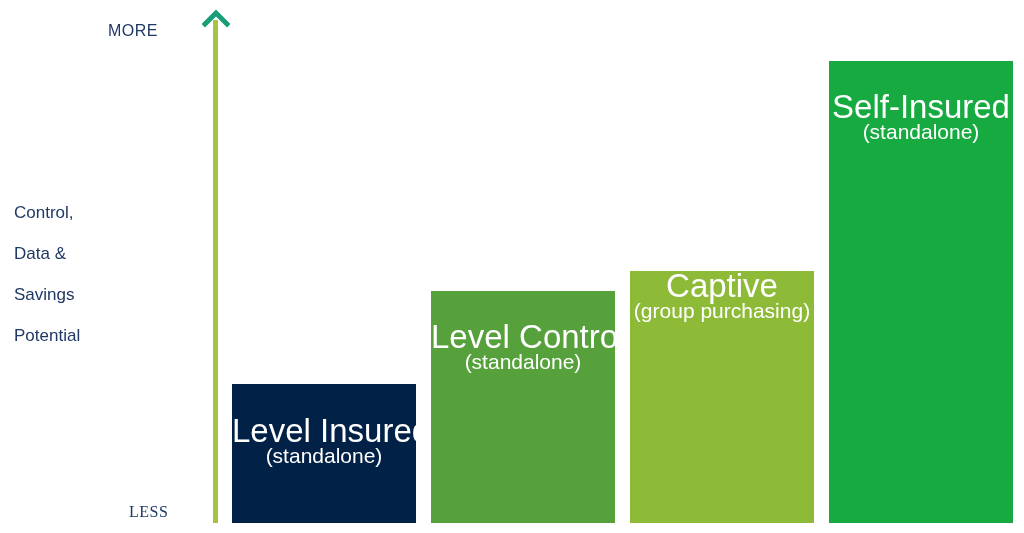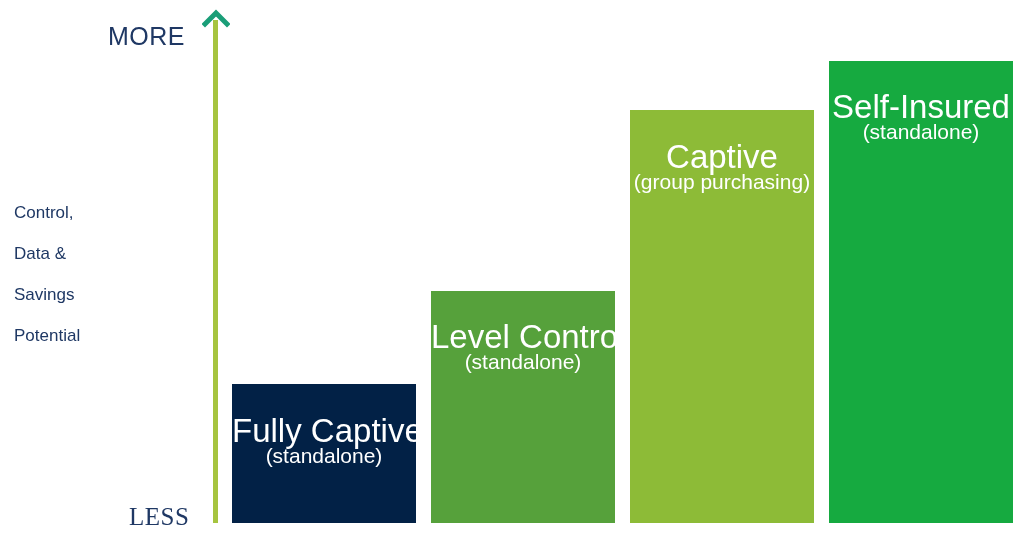--- a/index.html
+++ b/index.html
@@ -1,17 +1,17 @@
 <!DOCTYPE html>
 <html><head>
 <meta charset="utf-8">
 <style>
   html,body{margin:0;padding:0;background:#ffffff;}
   body{width:1024px;height:533px;position:relative;overflow:hidden;font-family:"Liberation Sans","DejaVu Sans",sans-serif;}
-  .axis-label{position:absolute;color:#1f3864;font-size:25px;letter-spacing:0.5px;}
+  .axis-label{position:absolute;color:#1f3864;font-size:16px;letter-spacing:0.5px;}
   .ylabel{position:absolute;left:14px;top:192px;color:#1f3864;font-size:17px;line-height:41px;}
   .ylabel div{white-space:nowrap;}
   .arrow-line{position:absolute;left:213px;top:20px;width:5px;height:503px;background:#a6c43f;}
   .arrow-head{position:absolute;left:202px;top:8px;}
   .bar{position:absolute;bottom:10px;width:184px;color:#ffffff;text-align:center;box-sizing:border-box;}
   .bar .title{font-size:33px;line-height:30px;white-space:nowrap;}
   .bar .sub{font-size:21px;line-height:20px;white-space:nowrap;}
 </style>
 </head>
 <body>
@@ -25,30 +25,30 @@
   <div>Savings</div>
   <div>Potential</div>
 </div>
 
 <div class="arrow-line"></div>
 <svg class="arrow-head" width="28" height="20" viewBox="0 0 28 20">
   <polyline points="3,16 14,5 25,16" fill="none" stroke="#1a9e78" stroke-width="5" stroke-linecap="square"></polyline>
 </svg>
 
 <div class="bar" style="left:232px;height:139px;background:#022146;padding-top:32px;">
-  <div class="title">Fully Captive</div>
+  <div class="title">Level Insured</div>
   <div class="sub">(standalone)</div>
 </div>
 
 <div class="bar" style="left:431px;height:232px;background:#56a13b;padding-top:31px;">
   <div class="title">Level Control</div>
   <div class="sub">(standalone)</div>
 </div>
 
-<div class="bar" style="left:630px;height:413px;background:#8dbb37;padding-top:32px;">
+<div class="bar" style="left:630px;height:252px;background:#8dbb37;">
   <div class="title">Captive</div>
   <div class="sub">(group purchasing)</div>
 </div>
 
 <div class="bar" style="left:829px;height:462px;background:#16aa40;padding-top:31px;">
   <div class="title">Self-Insured</div>
   <div class="sub">(standalone)</div>
 </div>
 
 </body></html>

